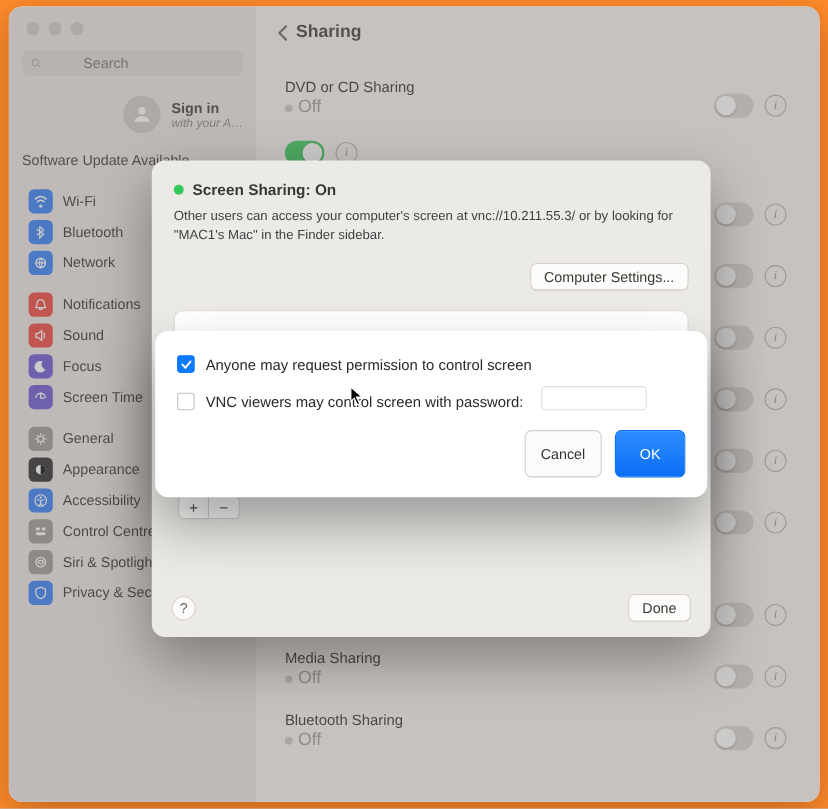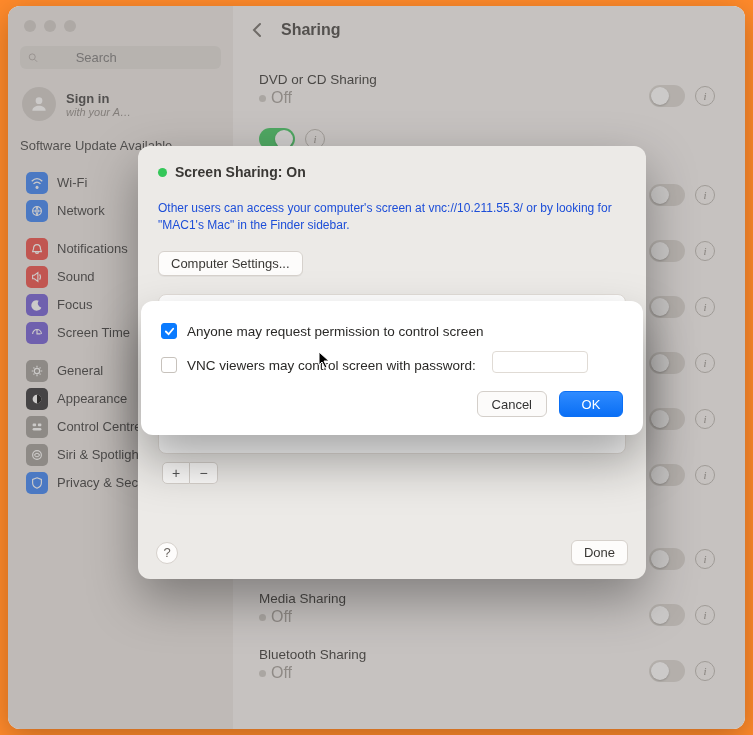--- a/index.html
+++ b/index.html
@@ -13,40 +13,40 @@
   
   .sidebar { width:225px; background:#eae6e3; padding:14px 12px 0 12px; font-size:13px; color:#3b3b3b; }
   .traffic { display:flex; gap:8px; margin-bottom:14px; padding-left:4px;}
   .tlight { width:12px; height:12px; border-radius:50%; background:#cfcac6; }
   .search {
     display:flex; align-items:center; background:#dedad6; border-radius:6px;
     padding:4px 8px; color:#8f8a86; margin-bottom:18px;
   }
   .search svg { width:13px; height:13px; margin-right:6px; opacity:.7;}
   .search input { border:none; background:transparent; outline:none; font-size:13px; color:#555; width:100%;margin-left:32px; }
-  .signin-row { display:flex; align-items:center; gap:10px; margin-bottom:16px; padding-left:2px;}
+  .signin-row { display:flex; align-items:center; gap:10px; margin-bottom:16px; padding-left:2px;justify-content:flex-end;}
   .avatar { width:34px; height:34px; border-radius:50%; background:#cfcac6; display:flex; align-items:center; justify-content:center; color:#fff;}
   .signin-title { font-size:13px; font-weight:600; color:#3a3a3a;}
   .signin-sub { font-size:11px; color:#8a8580;font-style:italic;}
   .update-label { font-size:13px; color:#3a3a3a; line-height:1.35; margin-bottom:14px;}
   .group { margin-bottom:10px; }
   .item {
     display:flex; align-items:center; gap:9px; padding:4px 6px; border-radius:6px;
     font-size:13px; color:#333; cursor:default; height:28px;
   }
   .item .iconbox {
     width:22px; height:22px; border-radius:5px; display:flex; align-items:center; justify-content:center;
     color:#fff; font-size:12px;
   }
   .iconbox svg { width:14px; height:14px; fill:#fff; }
   .ic-blue{background:#2f7df6;} .ic-red{background:#ee453e;} .ic-purple{background:#6a54d4;}
   .ic-grey{background:#9b9893;} .ic-dark{background:#28282a;}
   
   .main { flex:1; background:#f5f3f1; display:flex; flex-direction:column; }
-  .header { height:48px; display:flex; align-items:center; gap:12px; padding:0 14px; }
+  .header { height:48px; display:flex; align-items:center; padding:0 14px; }
   .back-btn { width:22px; height:22px; display:flex; align-items:center; justify-content:center; color:#6a6662; cursor:default;}
   .header-title { font-size:16px; font-weight:600; color:#3d3b39;}
   .content { flex:1; overflow:hidden; padding:8px 22px 0 22px; }
   .row {
     display:flex; align-items:flex-end; justify-content:space-between;
     padding:10px 8px 10px 4px; border-bottom:1px solid rgba(0,0,0,0);
   }
   .row .left { display:flex; flex-direction:column; gap:2px;}
   .row-title { font-size:13.5px; color:#2e2d2b; }
   .row-sub { font-size:16px; color:#9d9893; display:flex; align-items:center; gap:5px;}
@@ -70,22 +70,22 @@
   
   .scrim { position:absolute; inset:0; background:rgba(120,116,112,0.38); }
   
   .sheet {
     position:absolute; left:130px; top:140px; width:508px; height:433px;
     background:#eceae7; border-radius:12px; box-shadow:0 20px 50px rgba(0,0,0,.35);
     padding:18px 20px 16px 20px;
   }
   .sheet-head { display:flex; align-items:center; gap:8px; font-size:14px; font-weight:600; color:#3a3835;}
   .dot-on { width:9px; height:9px; border-radius:50%; background:#34c759; display:inline-block;}
-  .sheet-desc { font-size:12px; color:#1d4ed8; margin-top:20px; line-height:1.45; padding-right:6px;}
-  .sheet-btnrow { display:flex; margin-top:16px;}
+  .sheet-desc { font-size:12px; color:#404040; margin-top:8px; line-height:1.45; padding-right:6px;}
+  .sheet-btnrow { display:flex; justify-content:flex-end; margin-top:16px;}
   .pill-btn {
     background:#fdfcfb; border:1px solid #d6d1cc; border-radius:6px; padding:4px 12px;
     font-size:13px; color:#3a3835; box-shadow:0 1px 0 rgba(0,0,0,.04);
   }
   .listbox {
     margin-top:18px; height:160px; background:#fff; border:1px solid #e2ddd8; border-radius:8px;
   }
   .pm-row { display:flex; gap:0; margin-top:8px; padding-left:4px;}
   .pm-btn {
     width:28px; height:22px; background:#fdfcfb; border:1px solid #d6d1cc;
@@ -108,21 +108,21 @@
     width:16px; height:16px; border-radius:3px; border:1px solid #c7c2bc; background:#fff;
     display:flex; align-items:center; justify-content:center;
   }
   .cbox.checked { background:#0a7bff; border-color:#0a7bff; }
   .cbox.checked svg { width:11px; height:11px; }
   .pwd-field {
     width:96px; height:22px; border:1px solid #e0dbd5; border-radius:4px; margin-left:6px; background:#fff;
   }
   .modal-foot { display:flex; justify-content:flex-end; gap:12px; margin-top:18px;}
   .btn {
-    min-width:64px; height:26px; border-radius:6px; font-size:13px; display:flex; align-items:center; justify-content:center;
+    min-width:64px; height:43px; border-radius:6px; font-size:13px; display:flex; align-items:center; justify-content:center;
     padding:0 14px;
   }
   .btn-default { background:#fcfbfa; border:1px solid #d4cfca; color:#333;}
   .btn-primary { background:linear-gradient(#2f8bff,#0a6ff5); color:#fff; border:1px solid #0a6ff5;}
   .cursor {
     position:absolute; left:310px; top:345px; width:14px; height:18px; pointer-events:none;
   }
 </style>
 </head>
 <body>
@@ -162,20 +162,28 @@
             <div class="iconbox ic-blue">
               <svg viewBox="0 0 16 16">
                 <path d="M2 6 Q8 0 14 6 M4 9 Q8 5 12 9 M8 12 a1 1 0 1 0 .1 0" fill="none" stroke="#fff" stroke-width="1.5"></path>
               </svg>
             </div>
             <span>Wi-Fi</span>
           </div>
           <div class="item">
             <div class="iconbox ic-blue">
               <svg viewBox="0 0 16 16">
+                <path d="M7 2 L7 14 L11 10 L4 5 M7 2 L11 6 L4 11" fill="none" stroke="#fff" stroke-width="1.3"></path>
+              </svg>
+            </div>
+            <span>Bluetooth</span>
+          </div>
+          <div class="item">
+            <div class="iconbox ic-blue">
+              <svg viewBox="0 0 16 16">
                 <circle cx="8" cy="8" r="5" fill="none" stroke="#fff" stroke-width="1.3"></circle>
                 <path d="M3 8 H13 M8 3 Q11 8 8 13 Q5 8 8 3" fill="none" stroke="#fff" stroke-width="1.1"></path>
               </svg>
             </div>
             <span>Network</span>
           </div>
         </div>
         <div class="group">
           <div class="item">
             <div class="iconbox ic-red">
@@ -221,20 +229,30 @@
             <span>General</span>
           </div>
           <div class="item">
             <div class="iconbox ic-dark">
               <svg viewBox="0 0 16 16">
                 <circle cx="8" cy="8" r="5" fill="#fff"></circle>
                 <path d="M8 3 A5 5 0 0 1 8 13 Z" fill="#000"></path>
               </svg>
             </div>
             <span>Appearance</span>
+          </div>
+          <div class="item">
+            <div class="iconbox ic-blue">
+              <svg viewBox="0 0 16 16">
+                <circle cx="8" cy="8" r="6" fill="none" stroke="#fff" stroke-width="1.2"></circle>
+                <circle cx="8" cy="5" r="1.2" fill="#fff"></circle>
+                <path d="M4 7 L8 8 L12 7 M8 8 V11 L6 14 M8 11 L10 14" stroke="#fff" stroke-width="1.2" fill="none"></path>
+              </svg>
+            </div>
+            <span>Accessibility</span>
           </div>
           <div class="item">
             <div class="iconbox ic-grey">
               <svg viewBox="0 0 16 16">
                 <rect x="3" y="4" width="4" height="3" rx="1" fill="#fff"></rect>
                 <rect x="9" y="4" width="4" height="3" rx="1" fill="#fff"></rect>
                 <rect x="3" y="9" width="10" height="3" rx="1.5" fill="#fff"></rect>
               </svg>
             </div>
             <span>Control Centre</span>

